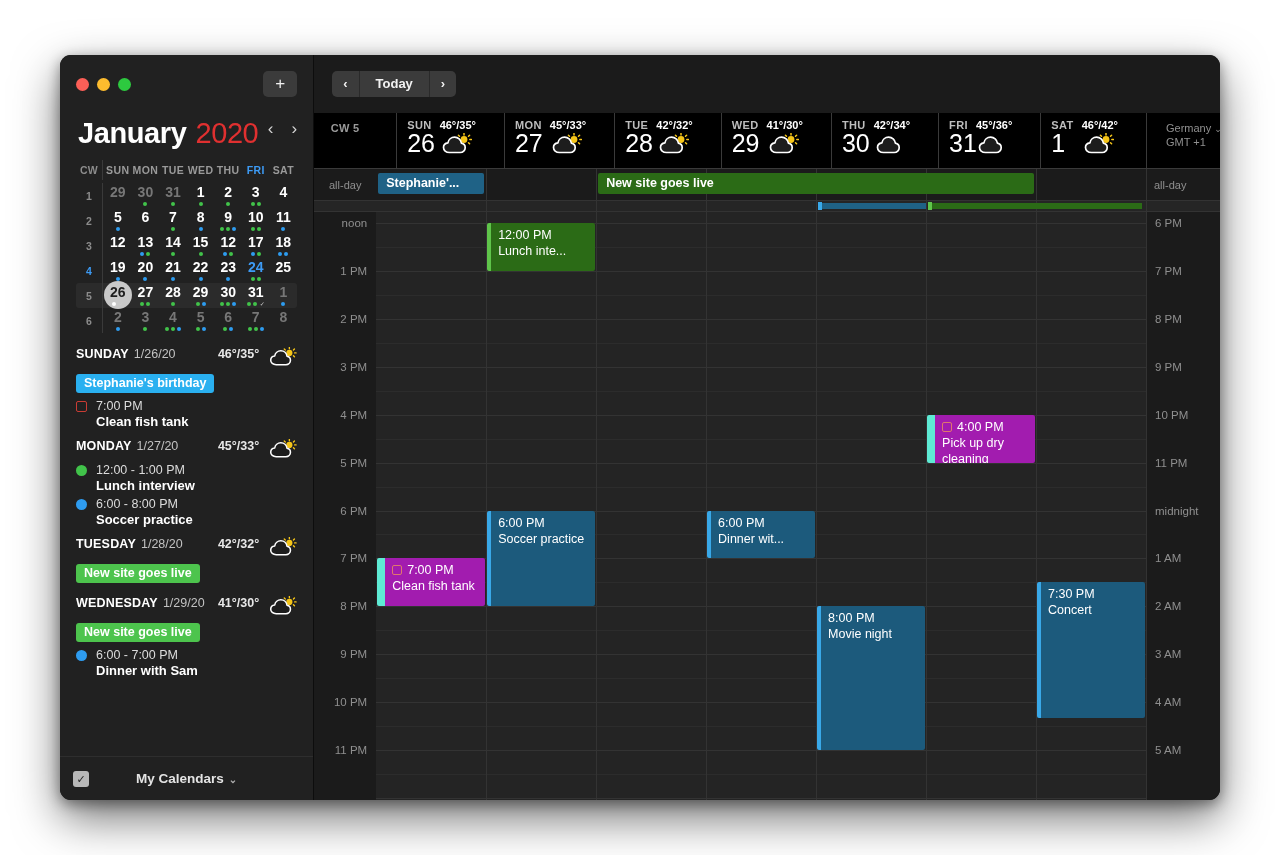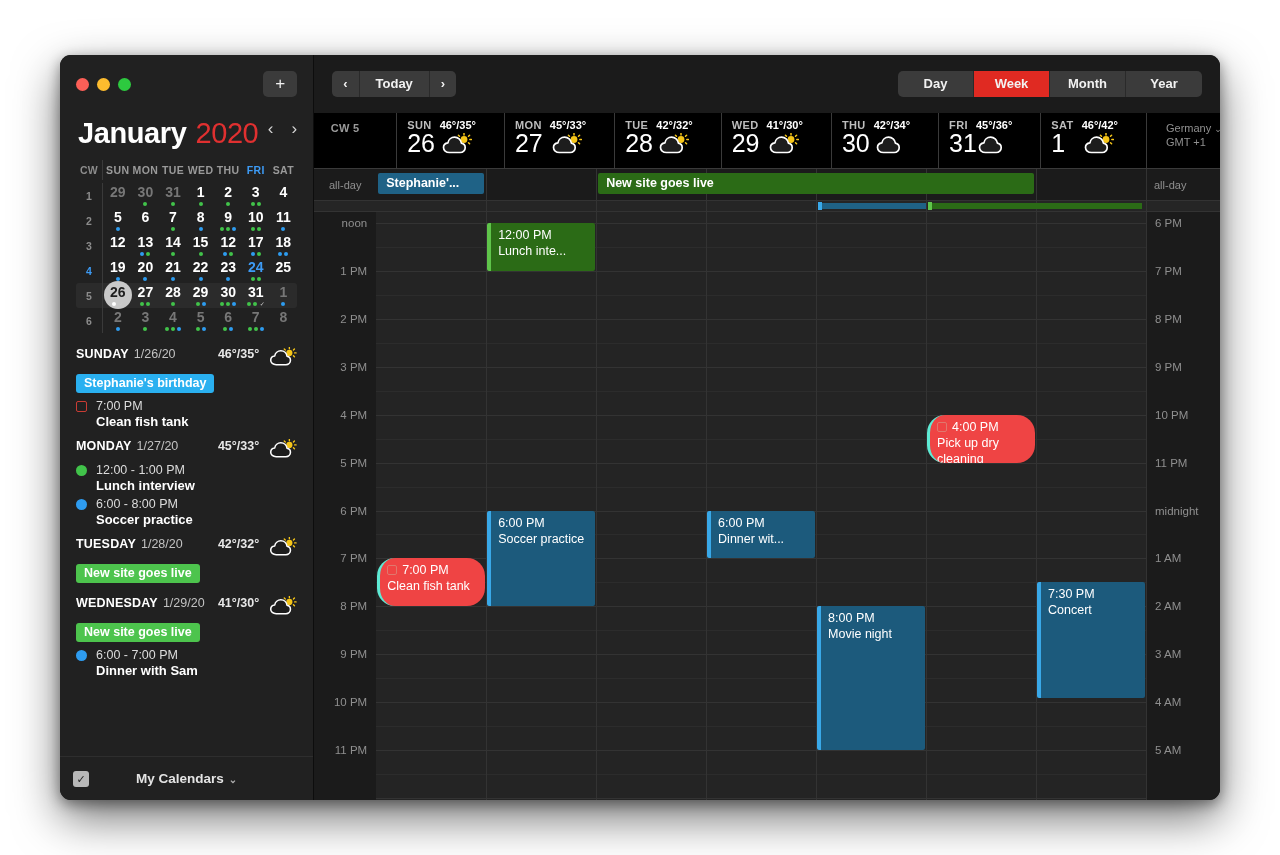--- a/index.html
+++ b/index.html
@@ -308,21 +308,21 @@
   .ev {
     position: absolute; border-radius: 2px;
     overflow: hidden; padding: 4px 5px 0 7px;
     font-size: 12.5px; line-height: 16px;
     color: #ffffff;
   }
   .ev .t { font-weight: normal; }
   .ev .n { font-weight: normal; }
   .ev.green { background: #2b6b16; border-left: 4px solid #5fc44a; }
   .ev.blue { background: #1c5a7c; border-left: 4px solid #39a8e8; }
-  .ev.red { background: #ef4444; border-left: 3px solid #5eead4; border-radius: 18px; }
+  .ev.red { background: #a21caf; border-left: 8px solid #5eead4; }
   .ev.red .chk {
     display: inline-block; width: 10px; height: 10px;
     border: 1.5px solid #e0776d; border-radius: 2px;
     margin-right: 5px; vertical-align: -1px;
   }
   .ev.red .hdr { display: flex; align-items: center; }
 </style>
 </head>
 <body>
 
@@ -761,26 +761,20 @@
 
   <div class="main">
 
     <div class="toolbar">
       <div class="seg">
         <div class="arrow">‹</div>
         <div>Today</div>
         <div class="arrow">›</div>
       </div>
       <div class="tb-spacer"></div>
-      <div class="view-seg" id="view-seg">
-          <div class="">Day</div>
-          <div class="active">Week</div>
-          <div class="">Month</div>
-          <div class="">Year</div>
-        </div>
     </div>
 
     <div class="dayhdr" id="dayhdr">
         <div class="dh-gutter">CW 5</div>
         <div class="dh-day">
     <div class="dh-top">
       <span class="dh-abbr">SUN</span>
       <span class="dh-temp">46°/35°</span>
     </div>
     <div class="dh-bottom">
@@ -1029,21 +1023,21 @@
           <div class="ev red" style="top:346.4166666666667px;height:47.916666666666664px;left:calc(0.0000% + 1px);width:calc(14.2857% - 2px)">
       <div class="hdr">
               <span class="t"><span class="chk"></span>7:00 PM</span>
             </div>
       <div class="n">Clean fish tank</div>
     </div>
           <div class="ev blue" style="top:394.3333333333333px;height:143.75px;left:calc(57.1429% + 1px);width:calc(14.2857% - 2px)">
       <div class="hdr"><span class="t">8:00 PM</span></div>
       <div class="n">Movie night</div>
     </div>
-          <div class="ev blue" style="top:370.375px;height:116px;left:calc(85.7143% + 1px);width:calc(14.2857% - 2px)">
+          <div class="ev blue" style="top:370.375px;height:136px;left:calc(85.7143% + 1px);width:calc(14.2857% - 2px)">
       <div class="hdr"><span class="t">7:30 PM</span></div>
       <div class="n">Concert</div>
     </div>
         </div>
       <div class="tg-right" id="tg-right">
           <div class="tg-rlbl" style="top:11px">6 PM</div>
           <div class="tg-rlbl" style="top:58.916666666666664px">7 PM</div>
           <div class="tg-rlbl" style="top:106.83333333333333px">8 PM</div>
           <div class="tg-rlbl" style="top:154.75px">9 PM</div>
           <div class="tg-rlbl" style="top:202.66666666666666px">10 PM</div>

